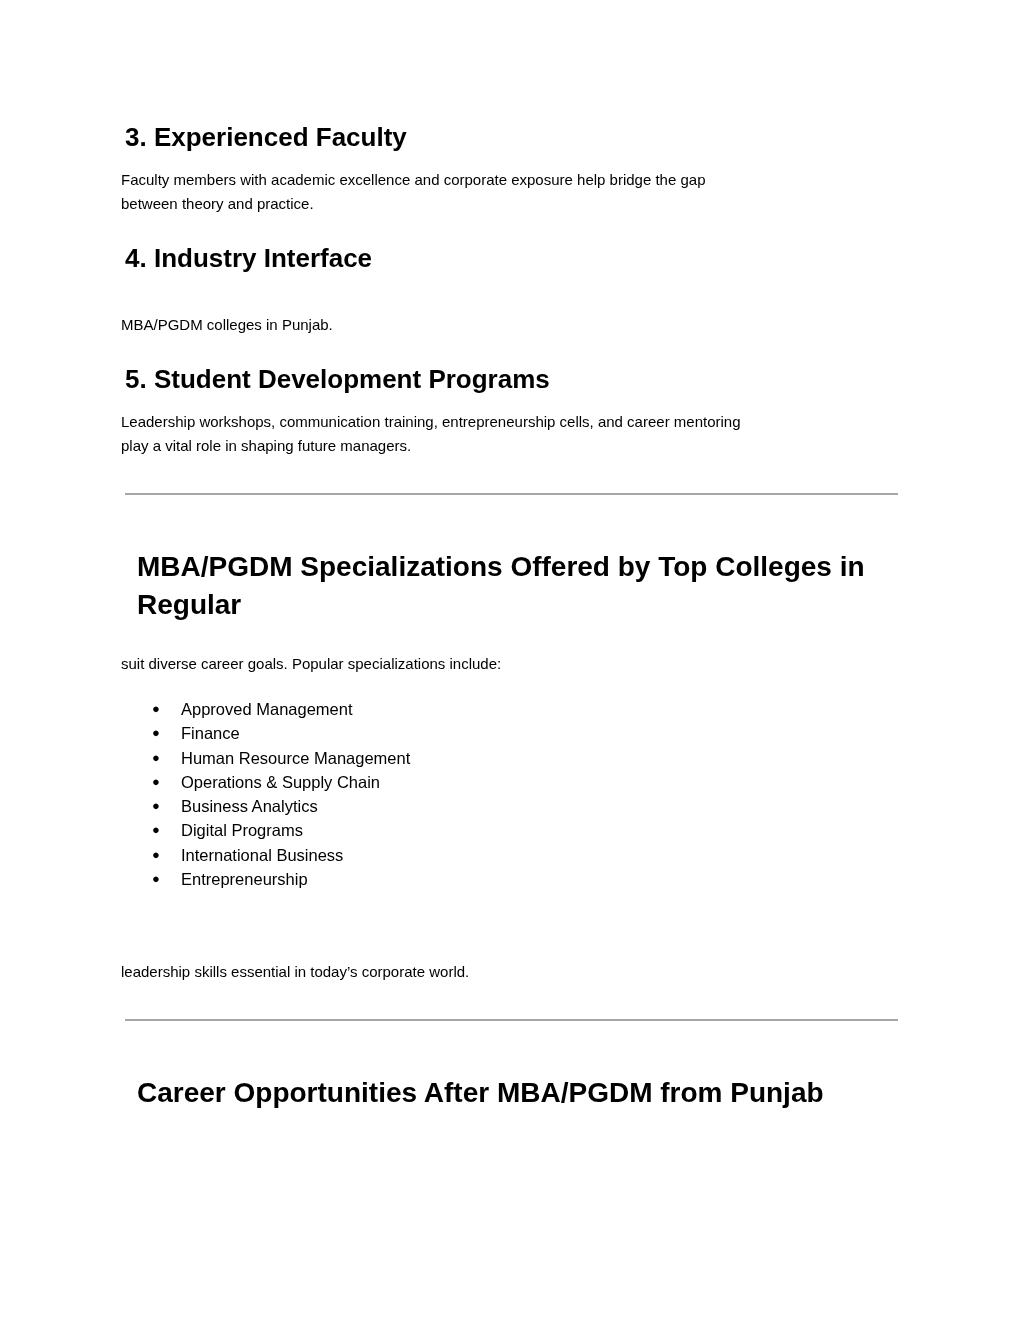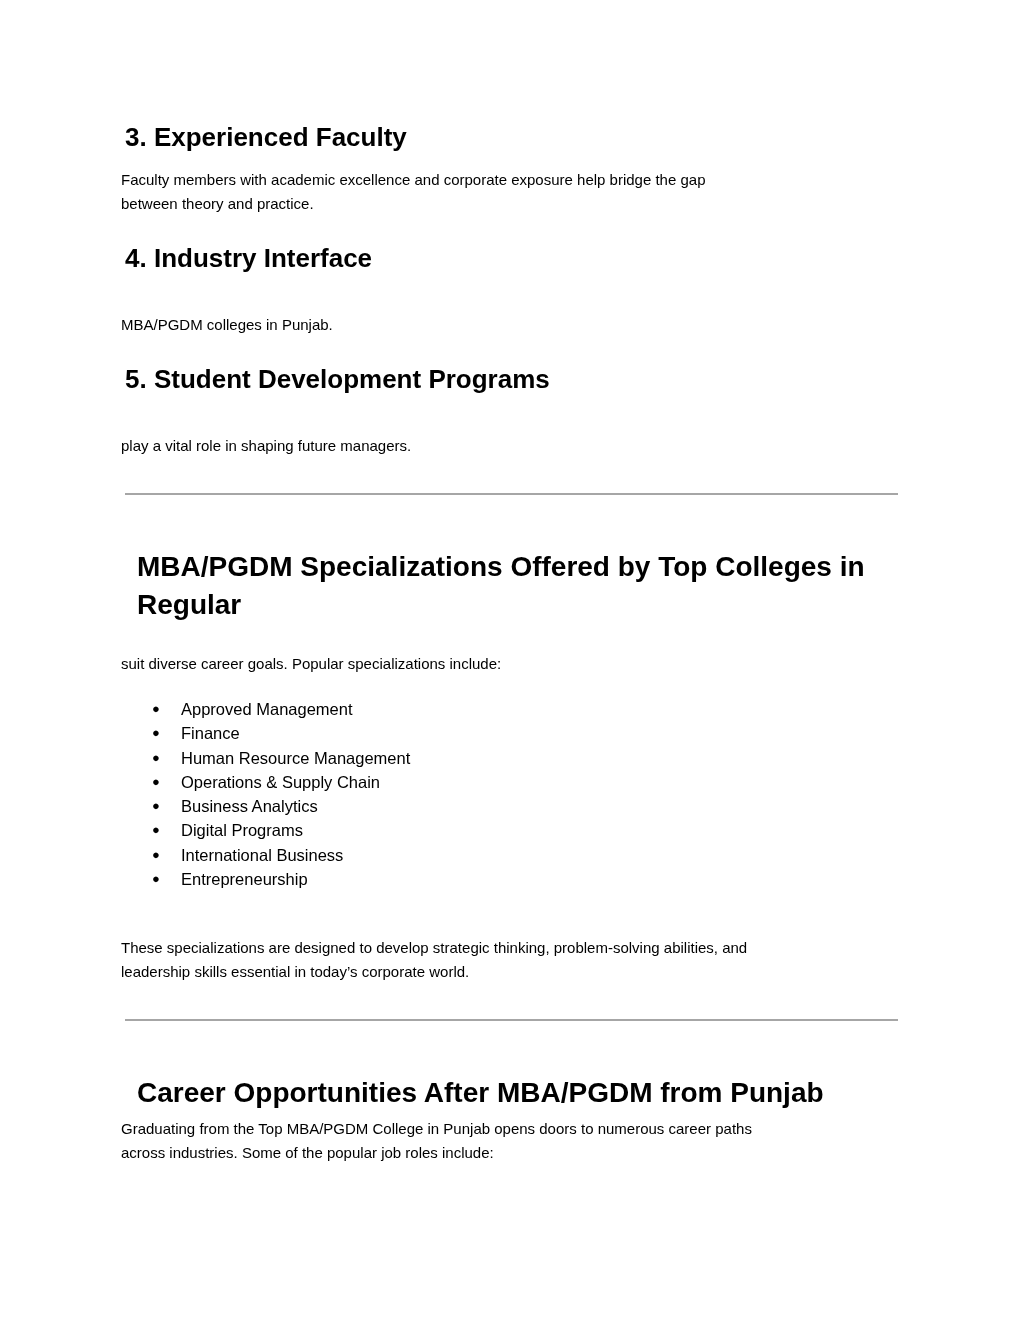--- a/index.html
+++ b/index.html
@@ -45,21 +45,21 @@
   </p>
 
   <h3 class="h3" style="top:242px">4. Industry Interface</h3>
   <p class="p" style="top:289px">
     <br>
     <span>MBA/PGDM colleges in Punjab.</span>
   </p>
 
   <h3 class="h3" style="top:363px">5. Student Development Programs</h3>
   <p class="p" style="top:410px">
-    <br>
+    <span>Leadership workshops, communication training, entrepreneurship cells, and career mentoring</span><br>
     <span>play a vital role in shaping future managers.</span>
   </p>
 
   <div class="rule" style="top:493px"></div>
 
   <h2 class="h2" style="top:532px">
     <span>MBA/PGDM Specializations Offered by Top Colleges in</span><br>
     <span>Regular</span>
   </h2>
   <p class="p" style="top:628px">
@@ -72,25 +72,24 @@
     <li><span class="bullet">●</span><span>Finance</span></li>
     <li><span class="bullet">●</span><span>Human Resource Management</span></li>
     <li><span class="bullet">●</span><span>Operations &amp; Supply Chain</span></li>
     <li><span class="bullet">●</span><span>Business Analytics</span></li>
     <li><span class="bullet">●</span><span>Digital Programs</span></li>
     <li><span class="bullet">●</span><span>International Business</span></li>
     <li><span class="bullet">●</span><span>Entrepreneurship</span></li>
   </ul>
 
   <p class="p" style="top:936px">
-    <span>These specializations are designed to develop strategic thinking, problem-solving abilities, and</span><br>
+    <br>
     <span>leadership skills essential in today’s corporate world.</span>
   </p>
 
   <div class="rule" style="top:1019px"></div>
 
   <h2 class="h2" style="top:1058px">Career Opportunities After MBA/PGDM from Punjab</h2>
   <p class="p" style="top:1117px">
-    <span>Graduating from the Top MBA/PGDM College in Punjab opens doors to numerous career paths</span><br>
-    <span>across industries. Some of the popular job roles include:</span>
+    <br>
   </p>
 
 </div>
 
 </body></html>

